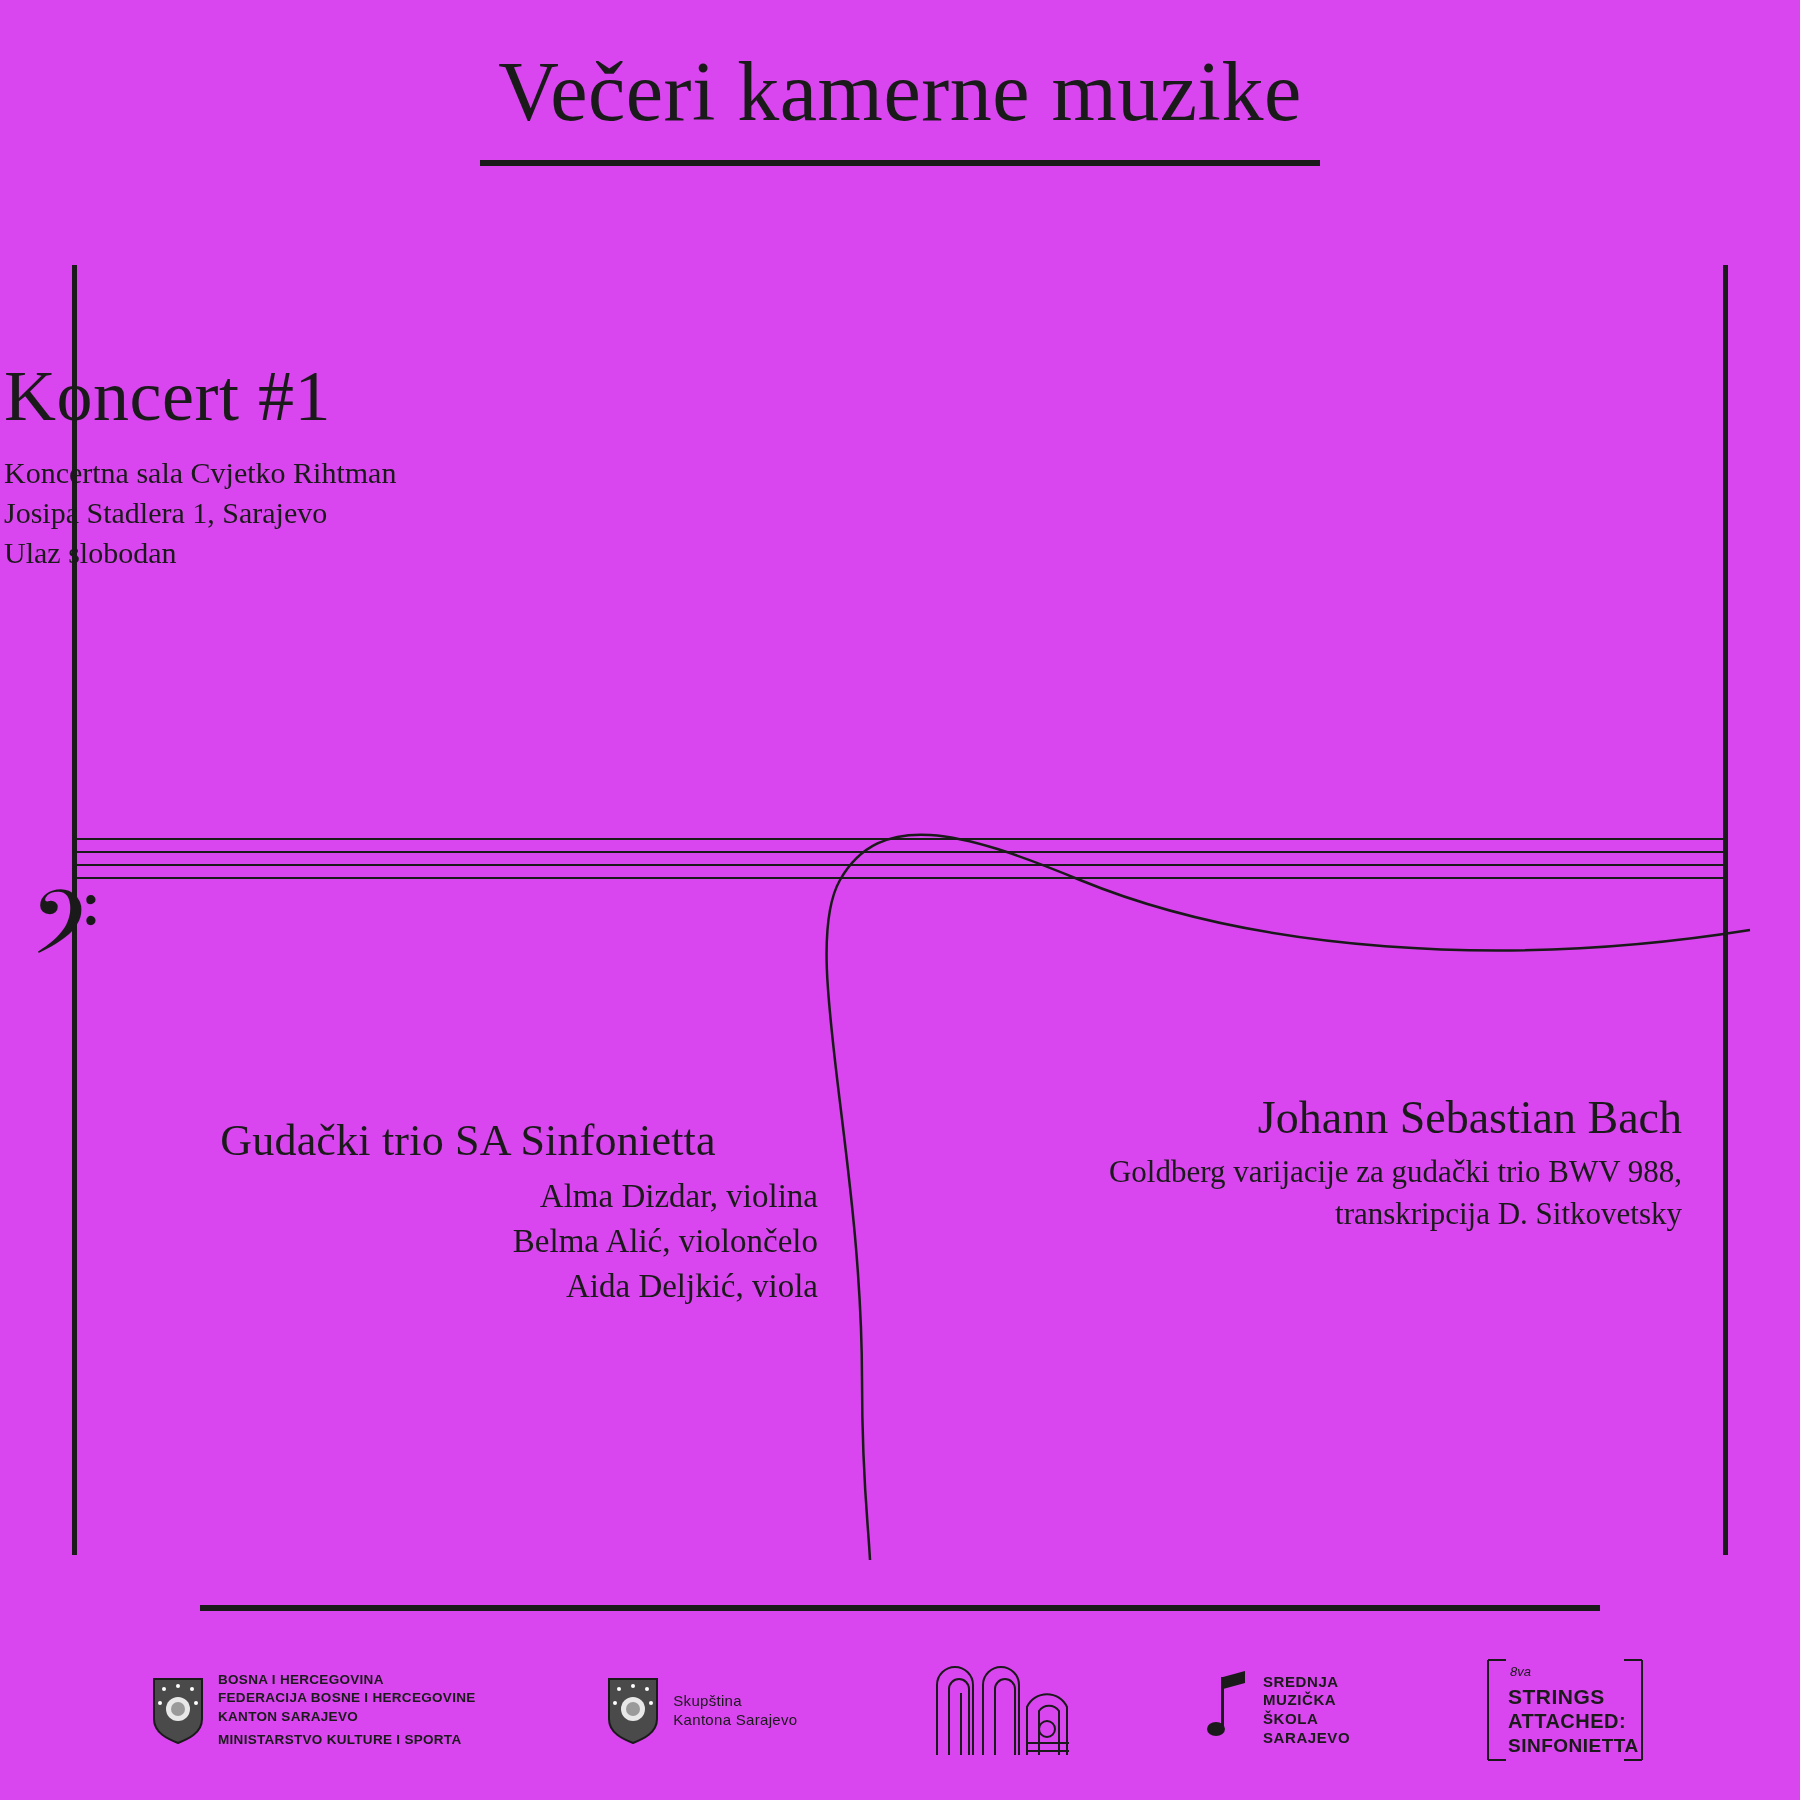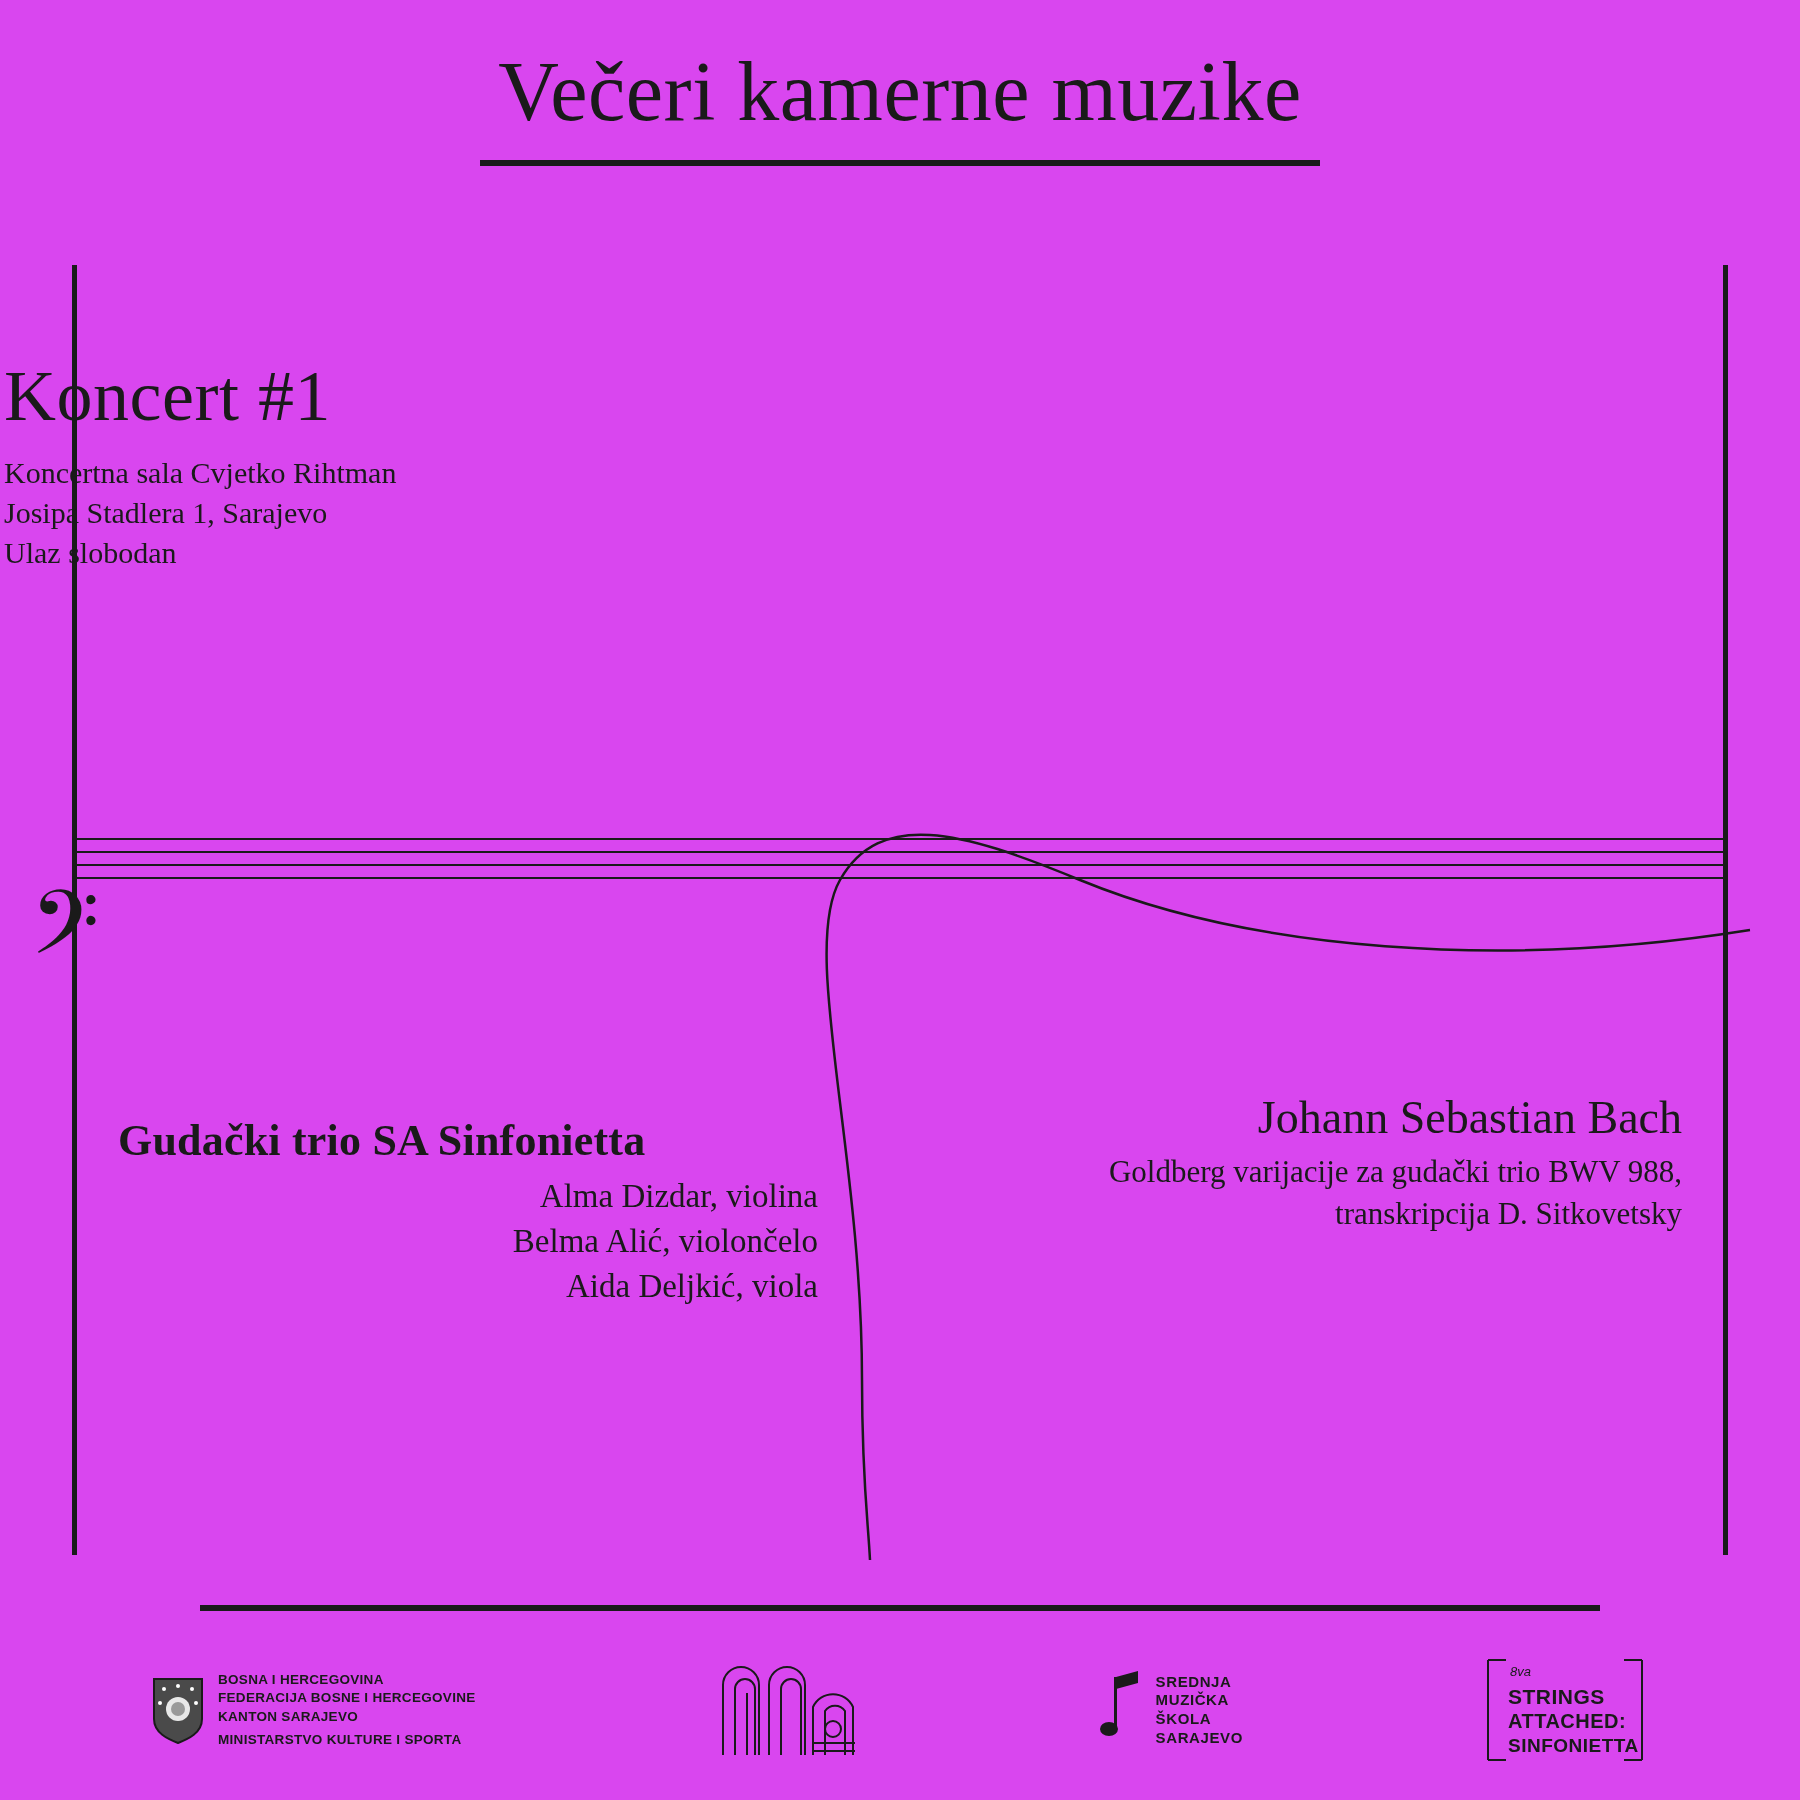--- a/index.html
+++ b/index.html
@@ -123,23 +123,24 @@
   
   .performers {
     position: absolute;
     left: 118px;
     top: 1115px;
     width: 700px;
     text-align: left;
   }
   .ensemble-name {
     font-size: 44px;
-    font-weight: bold;
+    font-weight: normal;
     margin: 0 0 12px 0;
     letter-spacing: 0.2px;
+    text-align: center;
   }
   .performer {
     font-size: 33px;
     margin: 0 0 8px 0;
     text-align: right;
   }
 
   .program {
     position: absolute;
     right: 118px;
@@ -276,20 +277,34 @@
         <circle cx="46" cy="28" r="2" fill="#ffffff"></circle>
       </svg>
       <div class="logo-text">
         <span>BOSNA I HERCEGOVINA
 FEDERACIJA BOSNE I HERCEGOVINE
 KANTON SARAJEVO</span>
         <span class="ministry">MINISTARSTVO KULTURE I SPORTA</span>
       </div>
     </div>
 
+    <div class="logo">
+      <svg class="crest" viewBox="0 0 56 70">
+        <path d="M4 4 H52 V44 C52 58 38 64 28 68 C18 64 4 58 4 44 Z" fill="#4a4a4a" stroke="#1a1a1a" stroke-width="2"></path>
+        <circle cx="28" cy="34" r="12" fill="#e8e8e8"></circle>
+        <circle cx="28" cy="34" r="7" fill="#9a9a9a"></circle>
+        <circle cx="14" cy="14" r="2" fill="#ffffff"></circle>
+        <circle cx="28" cy="11" r="2" fill="#ffffff"></circle>
+        <circle cx="42" cy="14" r="2" fill="#ffffff"></circle>
+        <circle cx="10" cy="28" r="2" fill="#ffffff"></circle>
+        <circle cx="46" cy="28" r="2" fill="#ffffff"></circle>
+      </svg>
+      <div class="logo-text reg">Skupština
+Kantona Sarajevo</div>
+    </div>
 
     <div class="logo">
       <svg class="mark-svg" width="150" height="110" viewBox="0 0 150 110">
         <g fill="none" stroke="#1a1a1a" stroke-width="2">
           <path d="M10 100 V30 A18 18 0 0 1 46 30 V100"></path>
           <path d="M22 100 V34 A10 10 0 0 1 42 34 V100"></path>
           <path d="M34 100 V38"></path>
           <path d="M56 100 V30 A18 18 0 0 1 92 30 V100"></path>
           <path d="M68 100 V34 A10 10 0 0 1 88 34 V100"></path>
           <path d="M100 100 V52 A22 22 0 0 1 140 52 V100"></path>

